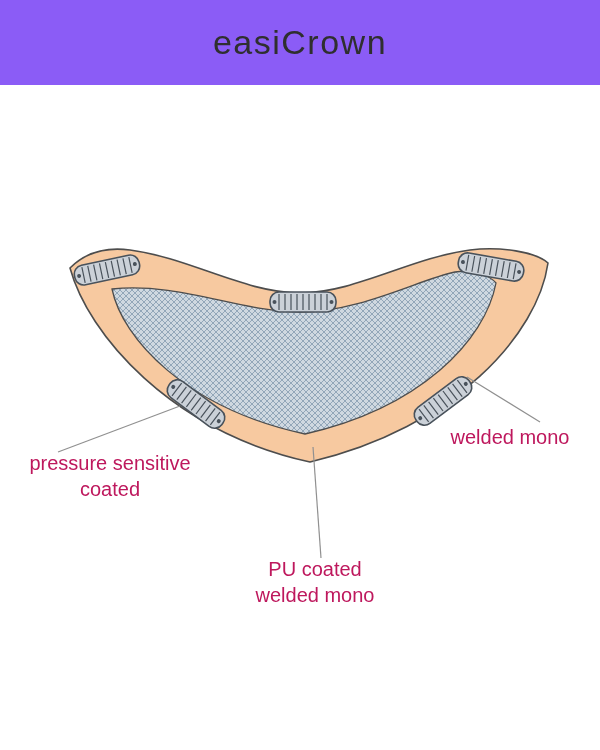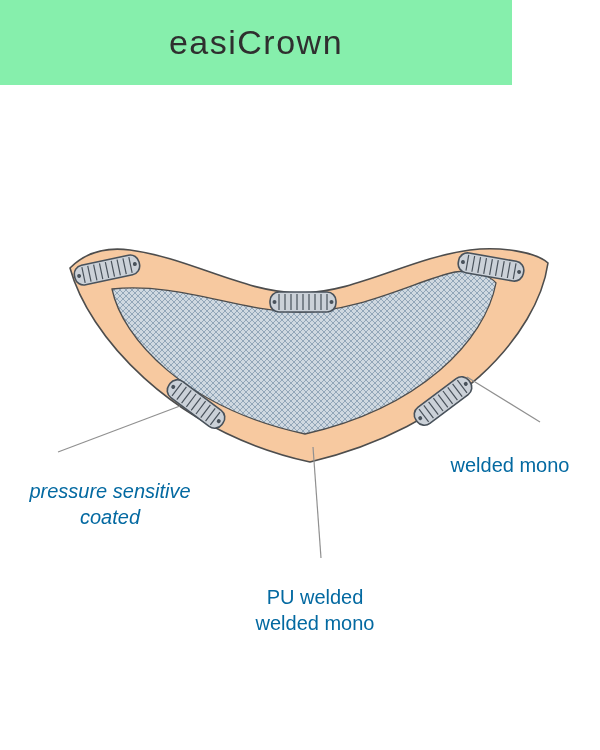--- a/index.html
+++ b/index.html
@@ -1,35 +1,34 @@
 <!DOCTYPE html>
 <html><head>
 <meta charset="utf-8">
 <style>
   html,body{margin:0;padding:0;background:#fff;}
   .page{
     position:relative;width:600px;height:750px;background:#ffffff;
     font-family:"Liberation Sans", sans-serif;overflow:hidden;
   }
   .header{
-    position:absolute;top:0;left:0;width:512px;height:85px;
-    background:#86efac;display:flex;align-items:center;justify-content:center;
+    position:absolute;top:0;left:0;width:600px;height:85px;
+    background:#8b5cf6;display:flex;align-items:center;justify-content:center;
   }
   .title{
     font-size:34px;color:#2f2f2f;letter-spacing:1.5px;font-weight:400;
   }
   .diagram{
     position:absolute;top:86px;left:0;
   }
   .label{
-    position:absolute;color:#0369a1;font-size:20px;line-height:1.32;
+    position:absolute;color:#be185d;font-size:20px;line-height:1.32;
     text-align:center;
-    margin-top:28px;
   }
-  .label-pressure{top:450px;left:5px;width:210px;font-style:italic;}
+  .label-pressure{top:450px;left:5px;width:210px;}
   .label-welded{top:424px;left:425px;width:170px;}
   .label-pu{top:556px;left:210px;width:210px;}
 </style>
 </head>
 <body>
 
 <div class="page">
 
   <div class="header">
     <div class="title">easiCrown</div>
@@ -78,17 +77,17 @@
   <div class="label label-pressure">
     <div>pressure sensitive</div>
     <div>coated</div>
   </div>
 
   <div class="label label-welded">
     <div>welded mono</div>
   </div>
 
   <div class="label label-pu">
-    <div>PU welded</div>
+    <div>PU coated</div>
     <div>welded mono</div>
   </div>
 
 </div>
 
 </body></html>

